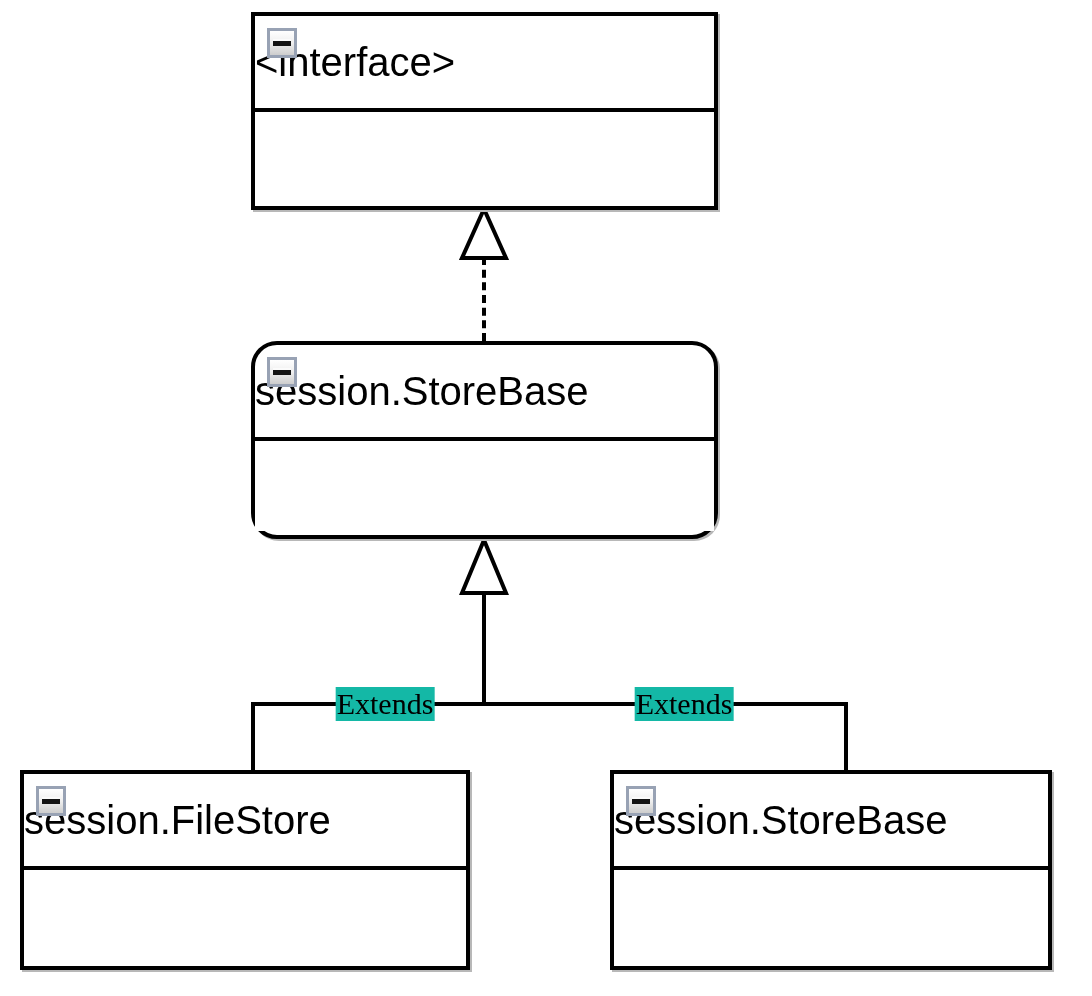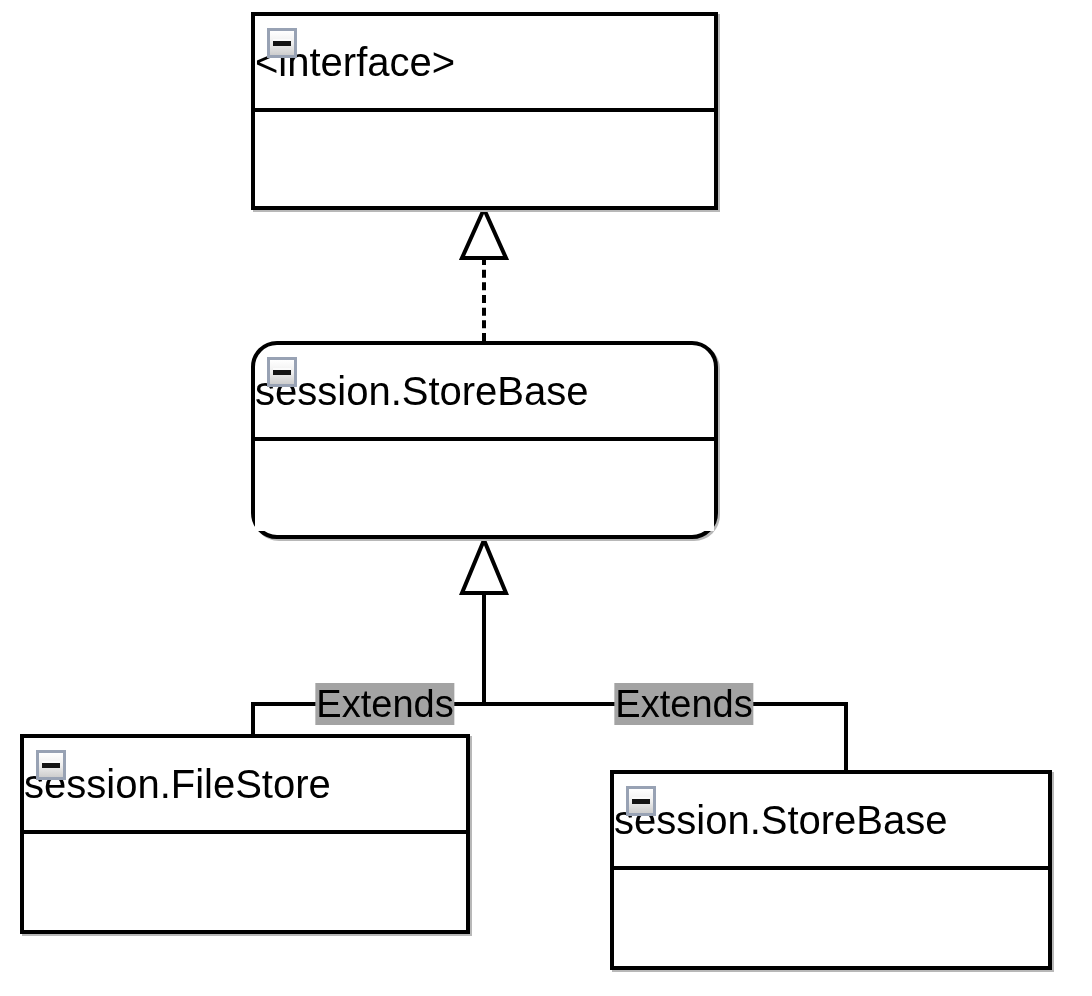--- a/index.html
+++ b/index.html
@@ -65,26 +65,27 @@
   
   .edge { position: absolute; }
   .vline { width: 4px; background: #000000; }
   .hline { height: 4px; background: #000000; }
   .dashline { width: 0; border-left: 4px dashed #000000; }
   .tri { position: absolute; display: block; }
 
   .edge-label {
     position: absolute;
     transform: translate(-50%, -50%);
-    font-size: 38px;
+    font-size: 30px;
     line-height: 1;
-    background: #a3a3a3;
+    background: #14b8a6;
     padding: 2px 1px;
     white-space: nowrap;
     color: #000000;
+    font-family: Liberation Serif, serif;
   }
 </style>
 </head>
 <body>
 
 <div class="canvas">
 
   <svg class="tri" style="left:459px; top:206px;" width="50" height="56" viewBox="0 0 50 56">
     <polygon points="25,3 3,52 47,52" fill="#ffffff" stroke="#000000" stroke-width="4"></polygon>
   </svg>
@@ -117,21 +118,21 @@
   <div class="uml-box" style="left:251px; top:341px; width:467px; height:198px;border-radius:26px;">
     <div class="uml-header">
       <button class="minus-btn" type="button">
         <span class="minus-bar"></span>
       </button>
       <div class="class-name">session.StoreBase</div>
     </div>
     <div class="uml-body"></div>
   </div>
 
-  <div class="uml-box" style="left:20px; top:734px; width:450px; height:200px;">
+  <div class="uml-box" style="left:20px; top:770px; width:450px; height:200px;">
     <div class="uml-header">
       <button class="minus-btn" type="button">
         <span class="minus-bar"></span>
       </button>
       <div class="class-name">session.FileStore</div>
     </div>
     <div class="uml-body"></div>
   </div>
 
   <div class="uml-box" style="left:610px; top:770px; width:442px; height:200px;">

